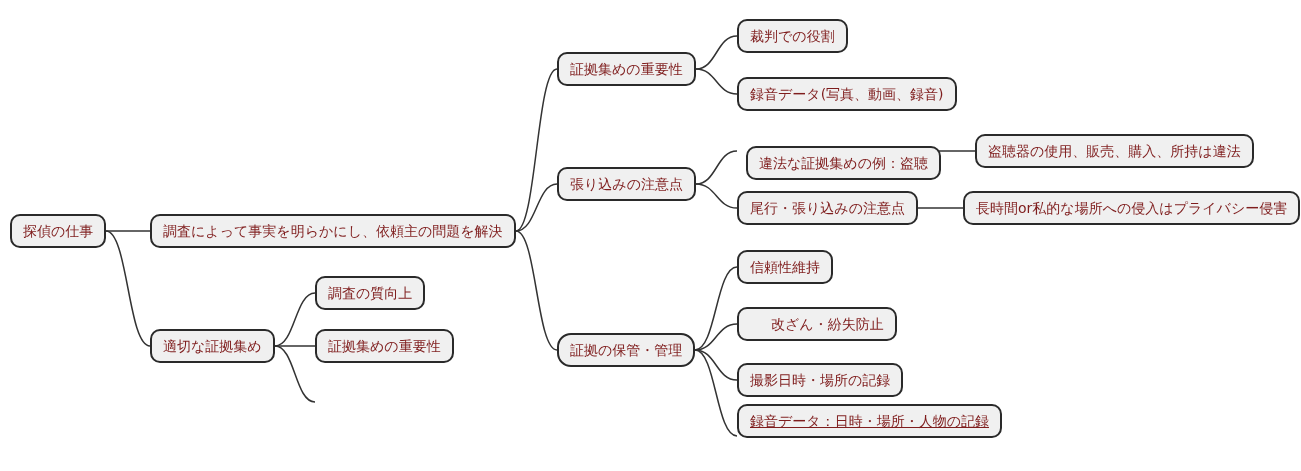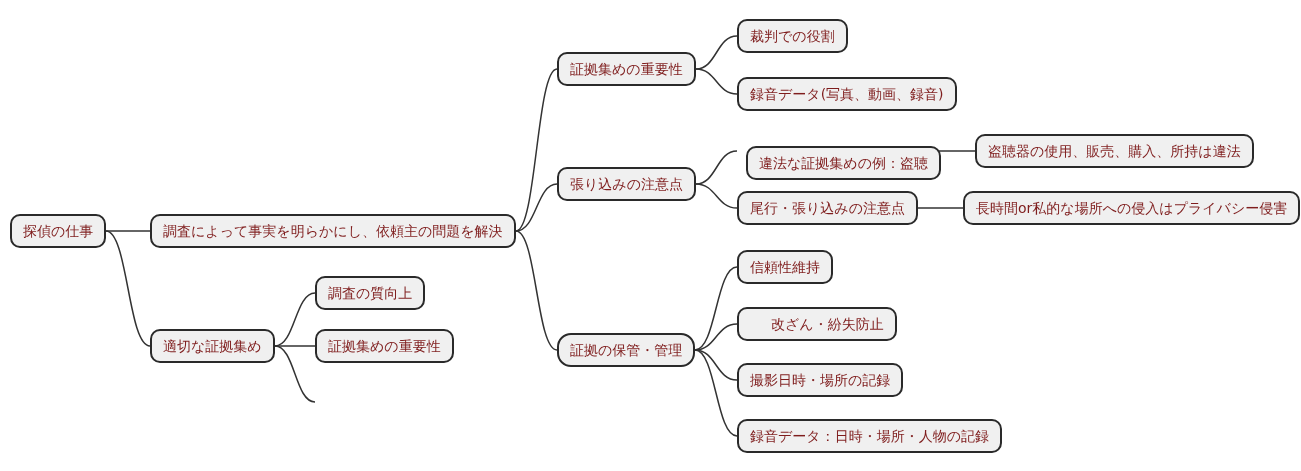--- a/index.html
+++ b/index.html
@@ -73,14 +73,14 @@
   <div class="node" style="left:737px; top:77px;">録音データ(写真、動画、録音)</div>
   <div class="node" style="left:557px; top:167px;">張り込みの注意点</div>
   <div class="node" style="left:737px; top:146px;margin-left:9px;">違法な証拠集めの例：盗聴</div>
   <div class="node" style="left:975px; top:134px;">盗聴器の使用、販売、購入、所持は違法</div>
   <div class="node" style="left:737px; top:191px;">尾行・張り込みの注意点</div>
   <div class="node" style="left:963px; top:191px;">長時間or私的な場所への侵入はプライバシー侵害</div>
   <div class="node" style="left:557px; top:333px;border-radius:14px;">証拠の保管・管理</div>
   <div class="node" style="left:737px; top:250px;">信頼性維持</div>
   <div class="node" style="left:737px; top:307px;padding-left:32px;">改ざん・紛失防止</div>
   <div class="node" style="left:737px; top:363px;">撮影日時・場所の記録</div>
-  <div class="node" style="left:737px; top:419px;">録音データ：日時・場所・人物の記録</div>
+  <div class="node" style="left:737px; top:404px;text-decoration:underline;">録音データ：日時・場所・人物の記録</div>
 </div>
 
 </body></html>

